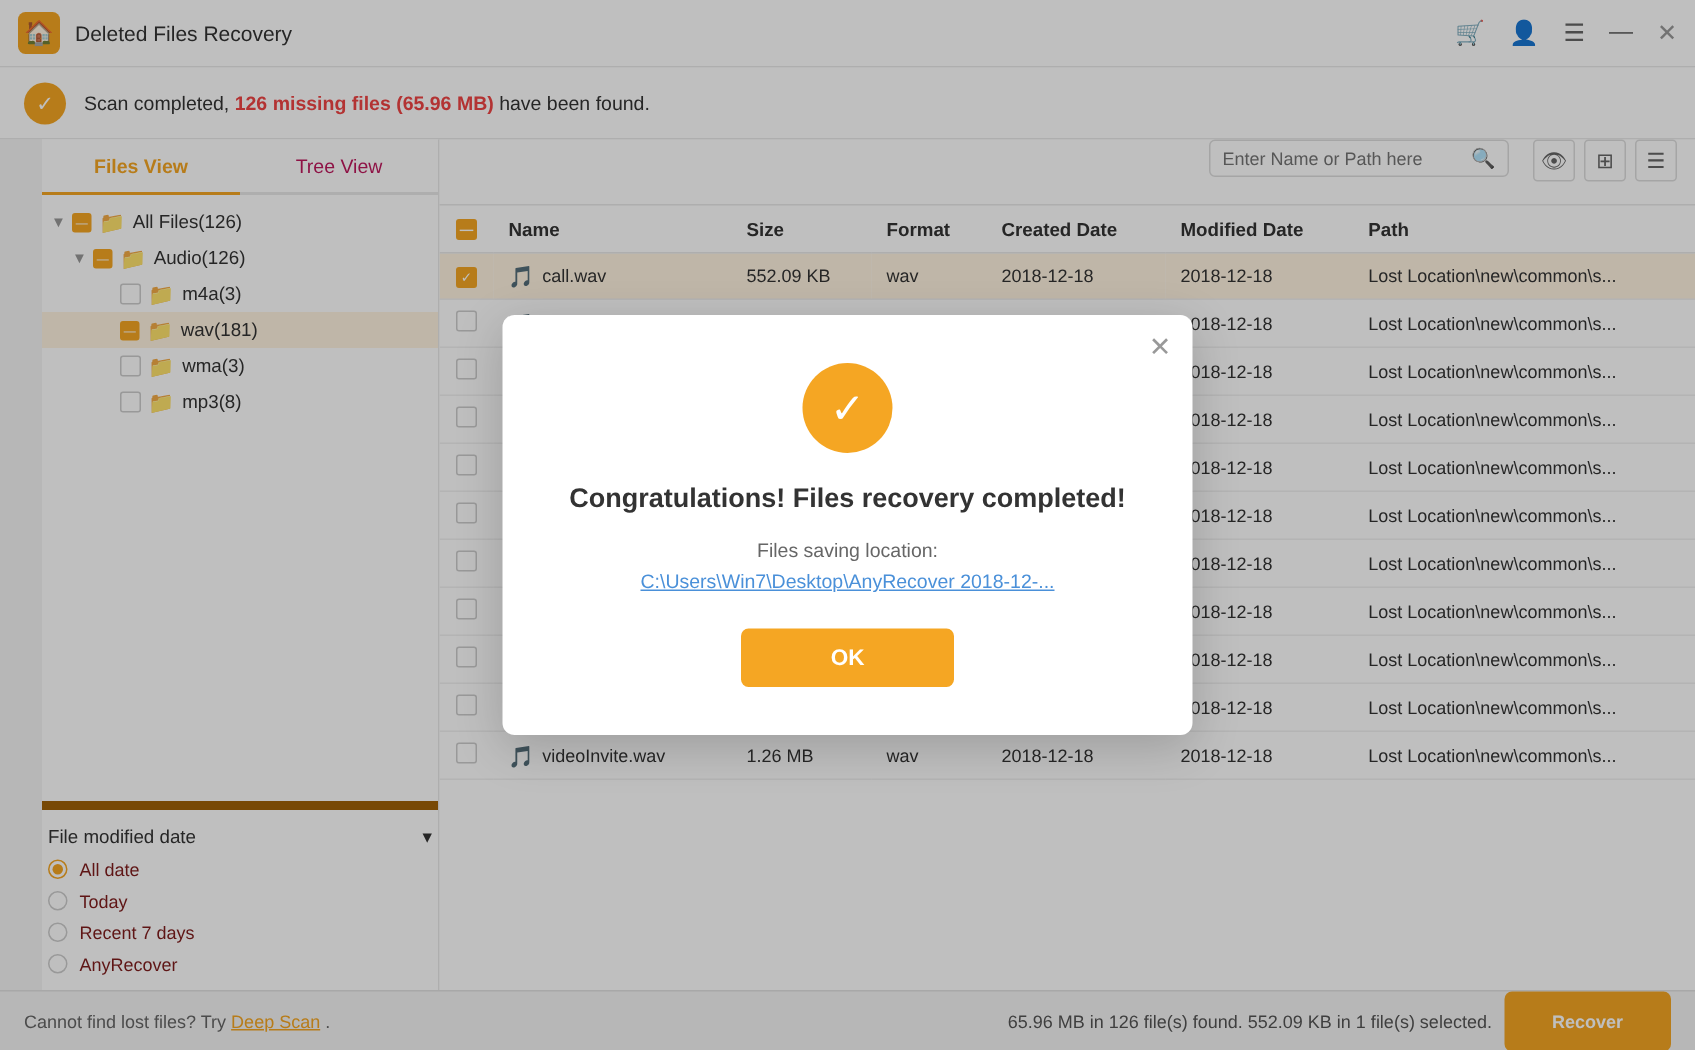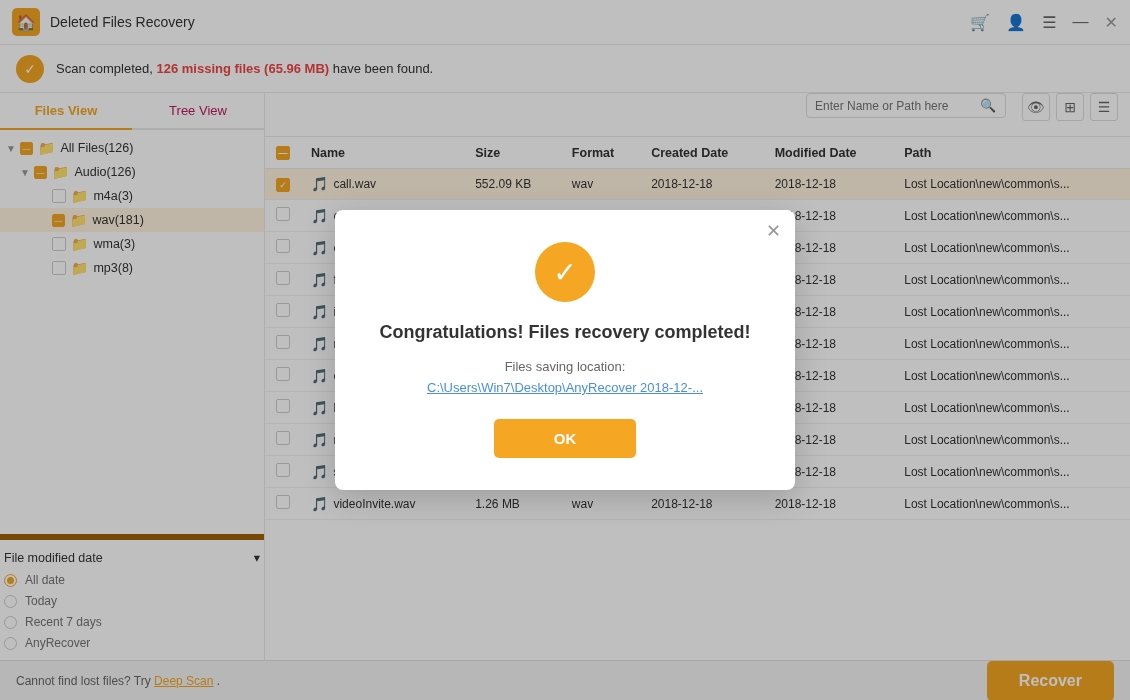--- a/index.html
+++ b/index.html
@@ -72,20 +72,21 @@
       background: #f5f5f5;
     }
 
     
     .left-panel {
       width: 265px;
       background: #fff;
       border-right: 1px solid #e8e8e8;
       display: flex;
       flex-direction: column;
+      margin-left: 28px;
     }
 
     
     .tabs {
       display: flex;
       border-bottom: 2px solid #e8e8e8;
       background: #fff;
     }
     .tab {
       flex: 1;
@@ -140,24 +141,24 @@
       align-items: center;
       justify-content: space-between;
       font-size: 12.5px;
       color: #333;
       margin-bottom: 8px;
       cursor: pointer;
     }
     .radio-group { display: flex; flex-direction: column; gap: 7px; }
     .radio-item {
       display: flex;
-      align-items: flex-end;
+      align-items: flex-start;
       gap: 8px;
       font-size: 12px;
-      color: #737373;
+      color: #7f1d1d;
       cursor: pointer;
     }
     .radio-circle {
       width: 13px; height: 13px;
       border: 1.5px solid #ccc;
       border-radius: 50%;
       display: flex; align-items: center; justify-content: center;
     }
     .radio-circle.active { border-color: #f5a623; }
     .radio-circle.active::after {
@@ -258,21 +259,21 @@
     .status-left { font-size: 12px; color: #666; }
     .status-right { display: flex; align-items: center; gap: 8px; }
     .status-text { font-size: 12px; color: #555; }
     .deep-scan-link { color: #f5a623; text-decoration: underline; cursor: pointer; }
     .recover-btn {
       background: #f5a623;
       color: white;
       border: none;
       padding: 10px 32px;
       border-radius: 5px;
-      font-size: 16px;
+      font-size: 12px;
       font-weight: 600;
       cursor: pointer;
       height: 40px;
     }
 
     
     .modal-overlay {
       position: absolute;
       top: 0; left: 0; right: 0; bottom: 0;
       background: rgba(0,0,0,0.25);
@@ -680,20 +681,21 @@
   </div>
 </div>
 
 <div class="status-bar">
   <div class="status-left">
     <span>Cannot find lost files? Try </span>
     <span class="deep-scan-link">Deep Scan</span>
     <span>.</span>
   </div>
   <div class="status-right">
+    <span class="status-text">65.96 MB in 126 file(s) found. 552.09 KB in 1 file(s) selected.</span>
     <button class="recover-btn">Recover</button>
   </div>
 </div>
 
 <div class="modal-overlay">
   <div class="modal">
     <button class="modal-close">✕</button>
     <div class="modal-success-icon">✓</div>
     <div class="modal-title">Congratulations! Files recovery completed!</div>
     <div class="modal-subtitle">Files saving location:</div>

